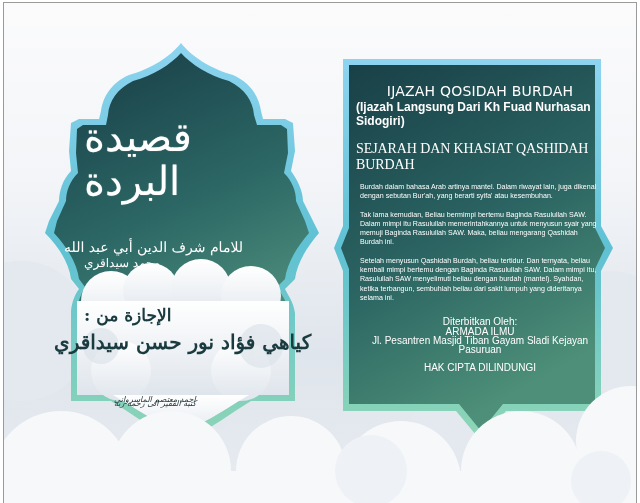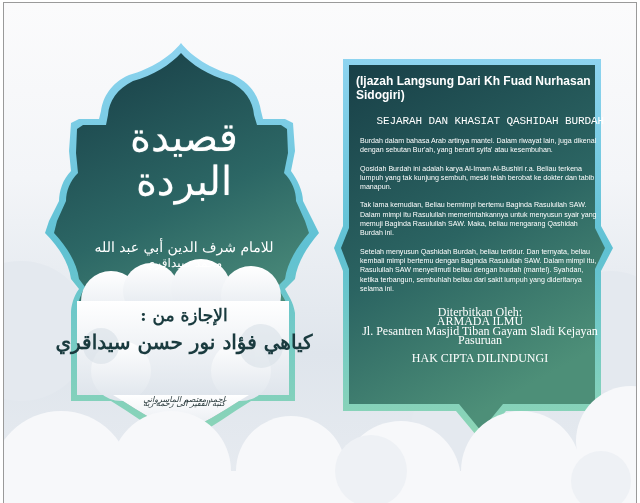--- a/index.html
+++ b/index.html
@@ -20,36 +20,36 @@
   }
   .rt-title {
     text-align: center; font-size: 14px; letter-spacing: 0.2px; margin-top: 10px;
     font-family: "DejaVu Sans", sans-serif; font-weight: normal;
   }
   .rt-sub {
     text-align: left; font-size: 12px; font-weight: bold; margin-top: 1px;
     font-family: "Liberation Sans", sans-serif;
   }
   .rt-section {
-    text-align: right; font-size: 11px; margin-top: 13px; letter-spacing: -0.1px;
-    font-family: Liberation Mono, monospace;
+    text-align: left; font-size: 14px; margin-top: 13px; letter-spacing: -0.1px;
+    font-family: Liberation Serif, serif;
   }
   .rt-body {
     margin-top: 10px; padding: 0 6px 0 4px; font-family: "Liberation Sans", sans-serif;
   }
   .rt-body p {
     font-size: 7.1px; line-height: 9.3px; margin: 0 0 9px 0;
   }
   .rt-footer {
-    text-align: center; font-size: 12px; line-height: 9.3px;
-    font-family: Liberation Serif, serif; margin-top: 14px;
+    text-align: center; font-size: 10px; line-height: 9.3px;
+    font-family: Liberation Sans, sans-serif; margin-top: 14px;
   }
   .rt-footer .gap { height: 9px; }
   .arabic {
-    position: absolute; color: #ffffff; text-align: center; direction: rtl;
+    position: absolute; color: #ffffff; text-align: left; direction: rtl;
     font-family: "DejaVu Serif", serif;
   }
   .ar-title {
     left: 80px; top: 112px; width: 200px; font-size: 40px; line-height: 44px;
     text-shadow: 0 0 1px rgba(255,255,255,0.6);
   }
   .ar-author1 { left: 60px; top: 236px; width: 240px; font-size: 14px; }
   .ar-author2 { left: 80px; top: 253px; width: 200px; font-size: 12px; }
   .ar-ijazah-label { left: 80px; top: 302px; width: 200px; font-size: 17px; font-weight: bold; color: #1a3b3f; }
   .ar-ijazah-name { left: 50px; top: 327px; width: 260px; font-size: 20px; font-weight: bold; color: #1a3b3f; }
@@ -134,25 +134,25 @@
 
   <div class="arabic ar-title">قصيدة البردة</div>
   <div class="arabic ar-author1">للامام شرف الدين أبي عبد الله</div>
   <div class="arabic ar-author2">محمد سيداقري</div>
   <div class="arabic ar-ijazah-name">كياهي فؤاد نور حسن سيداقري</div>
   <div class="arabic ar-ijazah-label">الإجازة من :</div>
   <div class="arabic ar-scribe1">كتبه الفقير الى رحمة ربه</div>
   <div class="arabic ar-scribe2">احمد معتصم الماسروانى</div>
 
   <div class="right-text">
+    <div class="rt-title">IJAZAH QOSIDAH BURDAH</div>
     <div class="rt-sub">(Ijazah Langsung Dari Kh Fuad Nurhasan Sidogiri)</div>
     <div class="rt-section">SEJARAH DAN KHASIAT QASHIDAH BURDAH</div>
     <div class="rt-body">
       <p>Burdah dalam bahasa Arab artinya mantel. Dalam riwayat lain, juga dikenal dengan sebutan Bur'ah, yang berarti syifa' atau kesembuhan.</p>
-      <p>Qosidah Burdah ini adalah karya Al-Imam Al-Bushiri r.a. Beliau terkena lumpuh yang tak kunjung sembuh, meski telah berobat ke dokter dan tabib manapun.</p>
       <p>Tak lama kemudian, Beliau bermimpi bertemu Baginda Rasulullah SAW. Dalam mimpi itu Rasulullah memerintahkannya untuk menyusun syair yang memuji Baginda Rasulullah SAW. Maka, beliau mengarang Qashidah Burdah ini.</p>
       <p>Setelah menyusun Qashidah Burdah, beliau tertidur. Dan ternyata, beliau kembali mimpi bertemu dengan Baginda Rasulullah SAW. Dalam mimpi itu, Rasulullah SAW menyelimuti beliau dengan burdah (mantel). Syahdan, ketika terbangun, sembuhlah beliau dari sakit lumpuh yang dideritanya selama ini.</p>
     </div>
     <div class="rt-footer">
       <div>Diterbitkan Oleh:</div>
       <div>ARMADA ILMU</div>
       <div>Jl. Pesantren Masjid Tiban Gayam Sladi Kejayan Pasuruan</div>
       <div class="gap"></div>
       <div>HAK CIPTA DILINDUNGI</div>
     </div>

